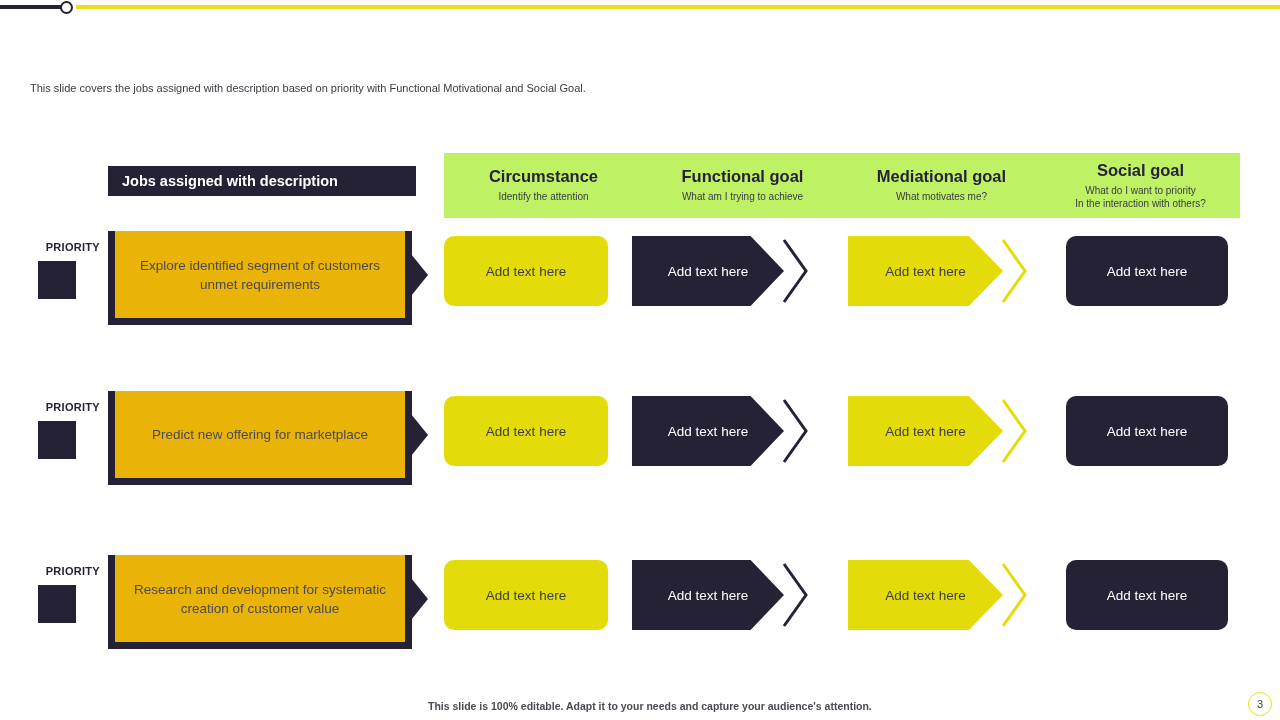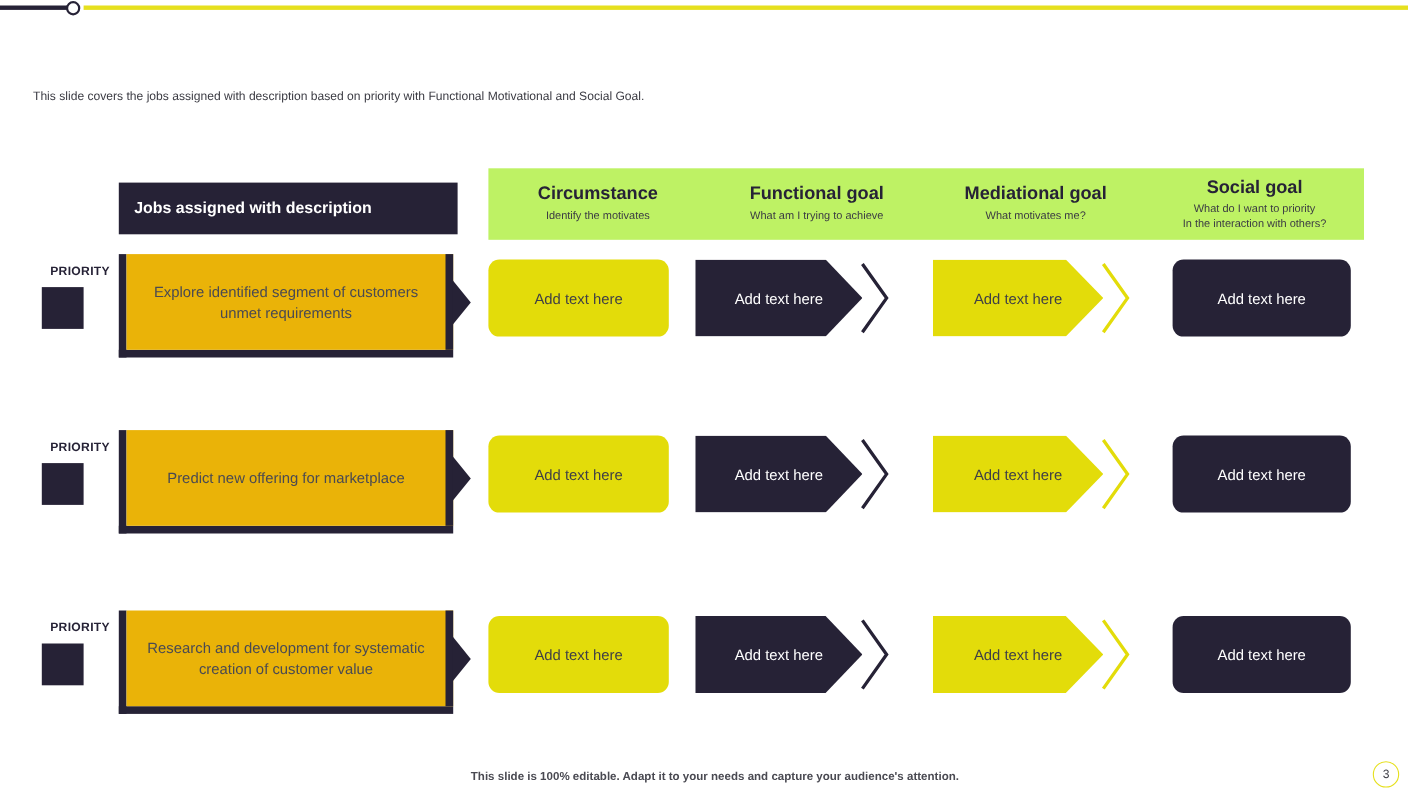--- a/index.html
+++ b/index.html
@@ -33,21 +33,21 @@
     letter-spacing: -0.2px;
   }
   .subtitle {
     position: absolute; left: 30px; top: 82px;
     font-size: 11px; color: #3b3b43;
   }
 
   
   .jobs-bar {
     position: absolute; left: 108px; top: 166px;
-    width: 308px; height: 47px;
+    width: 308px; height: 30px;
     background: #262236;
     display: flex; align-items: center;
   }
   .jobs-bar span {
     color: #ffffff; font-size: 14.5px; font-weight: bold;
     padding-left: 14px;
   }
 
   
   .col-band {
@@ -176,21 +176,21 @@
 
   <div class="subtitle">This slide covers the jobs assigned with description based on priority with Functional Motivational and Social Goal.</div>
 
   <div class="jobs-bar">
     <span>Jobs assigned with description</span>
   </div>
 
   <div class="col-band">
     <div class="col-head">
       <div class="h">Circumstance</div>
-      <div class="s">Identify the motivates</div>
+      <div class="s">Identify the attention</div>
     </div>
     <div class="col-head">
       <div class="h">Functional goal</div>
       <div class="s">What am I trying to achieve</div>
     </div>
     <div class="col-head">
       <div class="h">Mediational goal</div>
       <div class="s">What motivates me?</div>
     </div>
     <div class="col-head">

